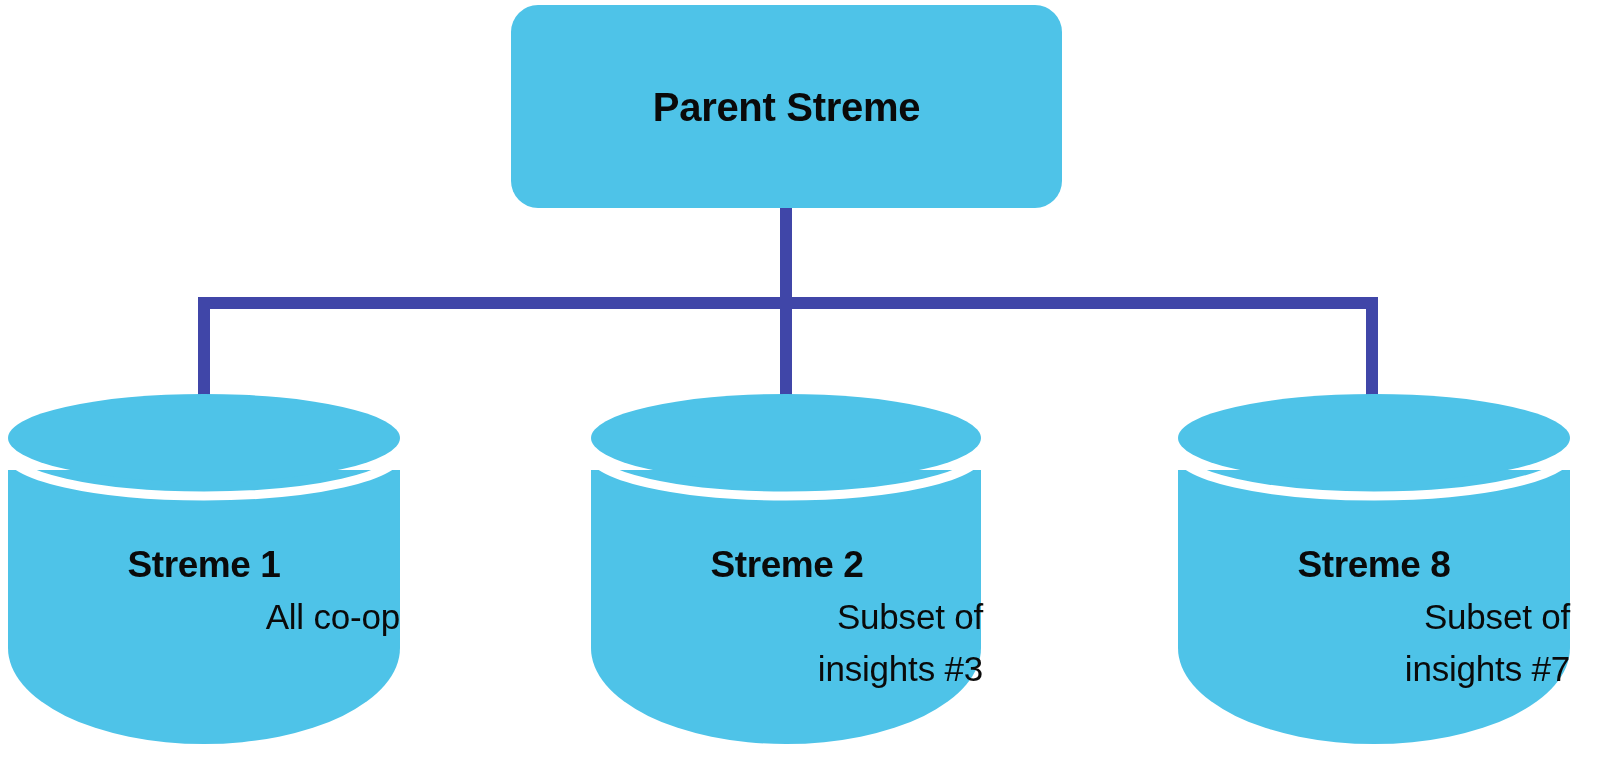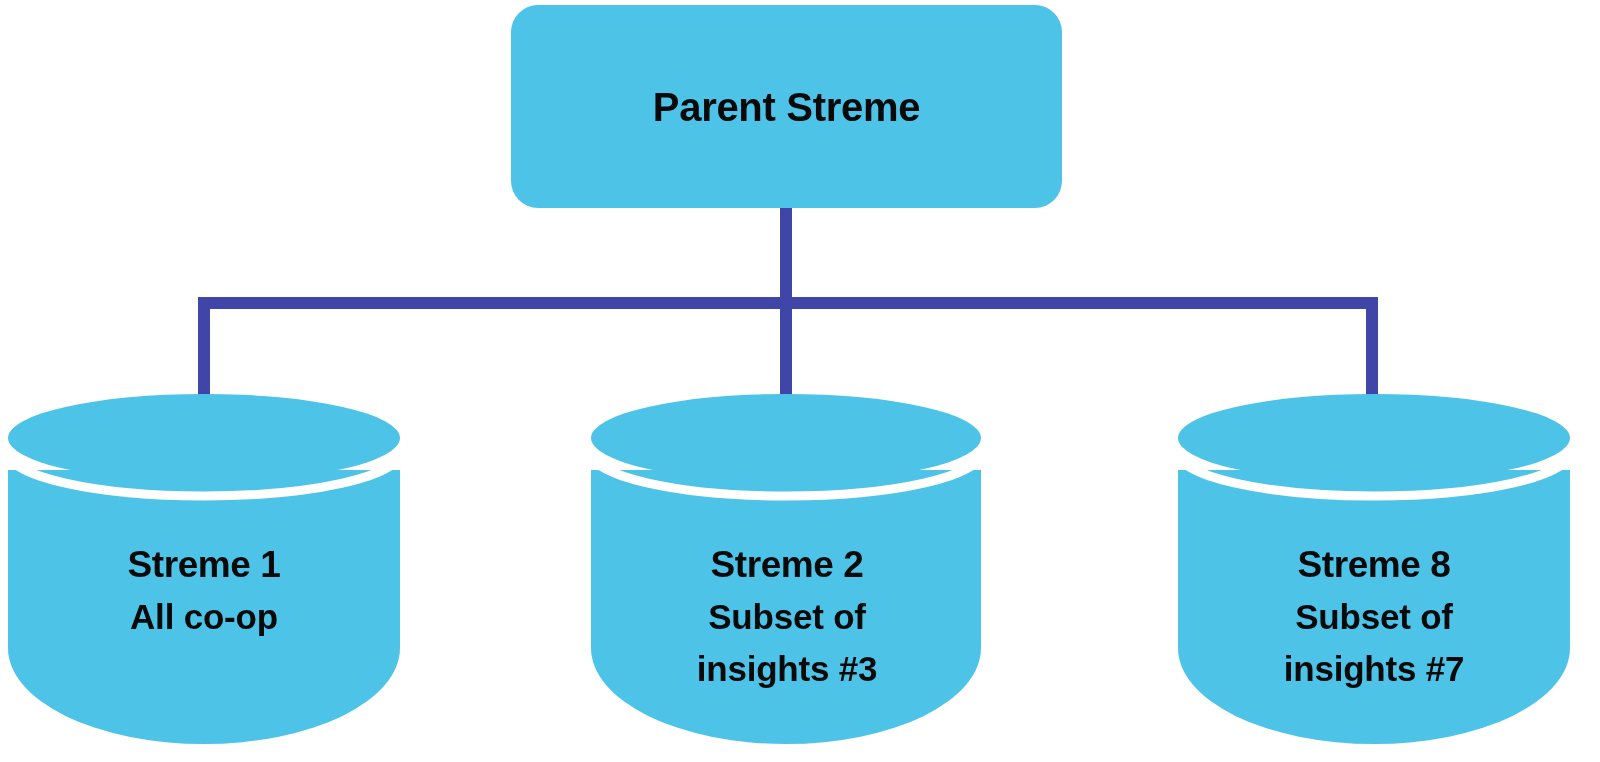--- a/index.html
+++ b/index.html
@@ -50,24 +50,25 @@
   }
   .cyl-title {
     font-size: 37px;
     font-weight: 700;
     letter-spacing: -0.4px;
     line-height: 52px;
     display: block;
   }
   .cyl-sub {
     font-size: 35px;
-    font-weight: 700;
+    font-weight: 400;
     letter-spacing: -0.2px;
     line-height: 52px;
     display: block;
+    text-align: right;
   }
   #cyl-label-1 { left: 8px;    top: 539px; }
   #cyl-label-2 { left: 591px;  top: 539px; }
   #cyl-label-3 { left: 1178px; top: 539px; }
 </style>
 </head>
 <body>
 
 <div id="diagram-root">
 

